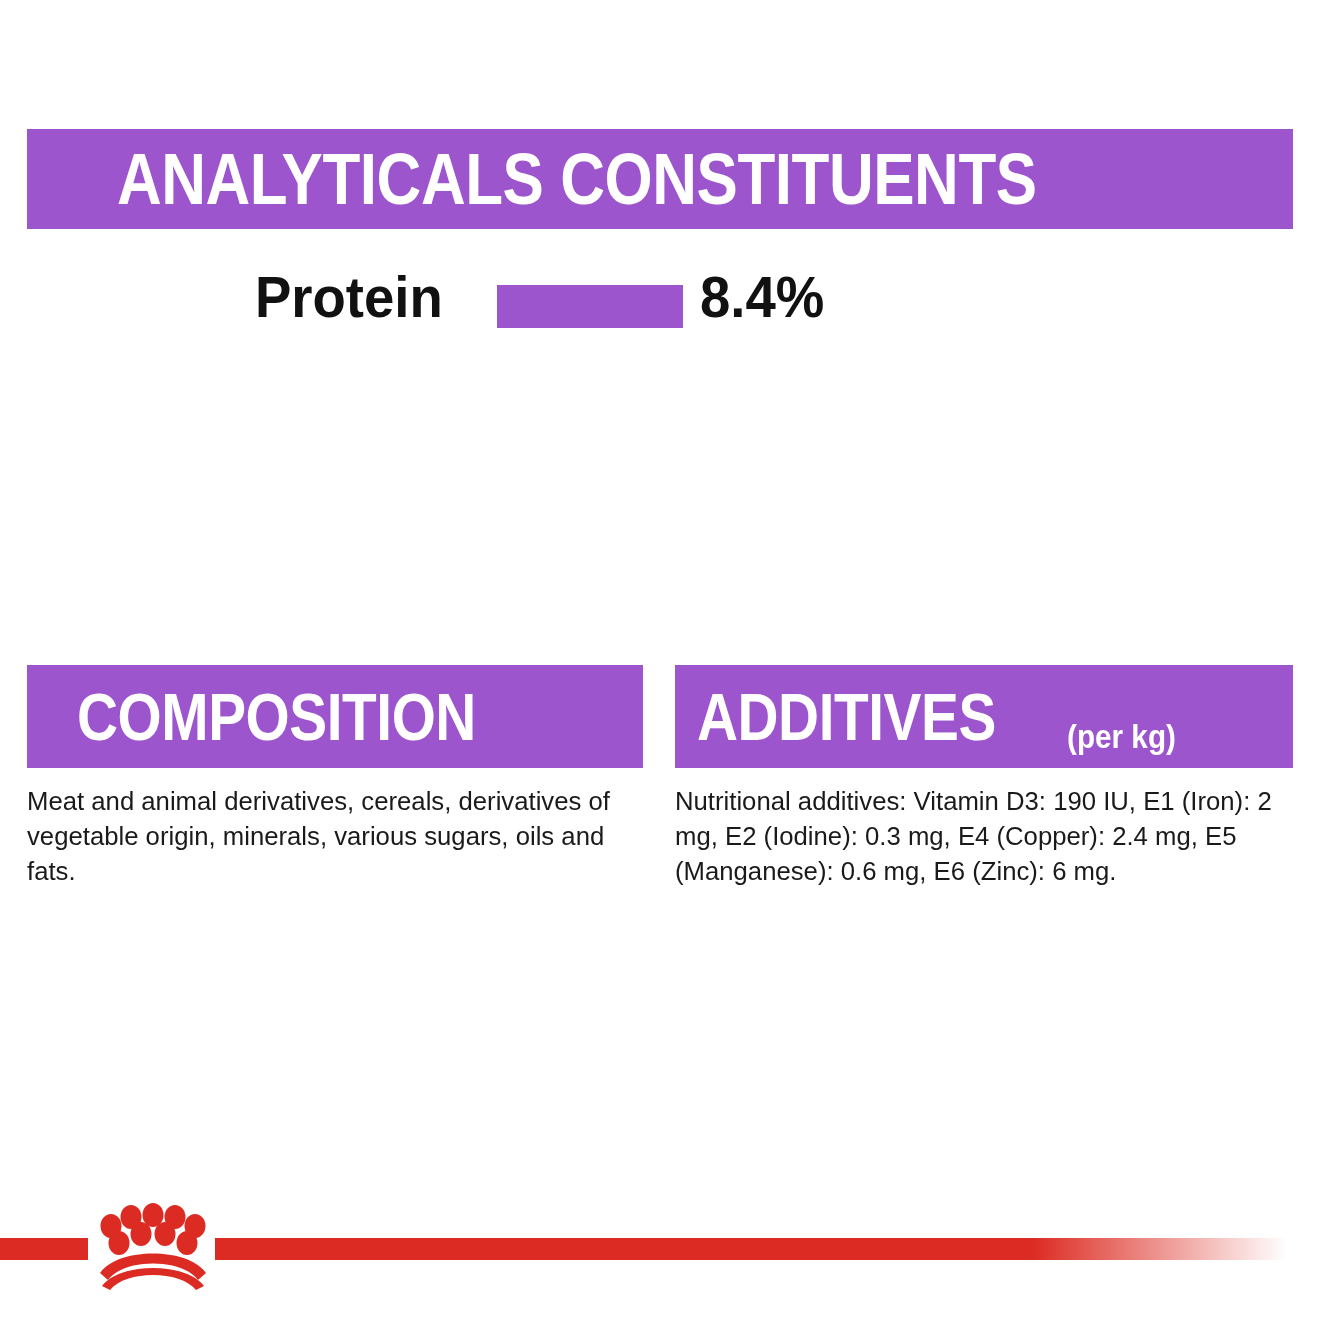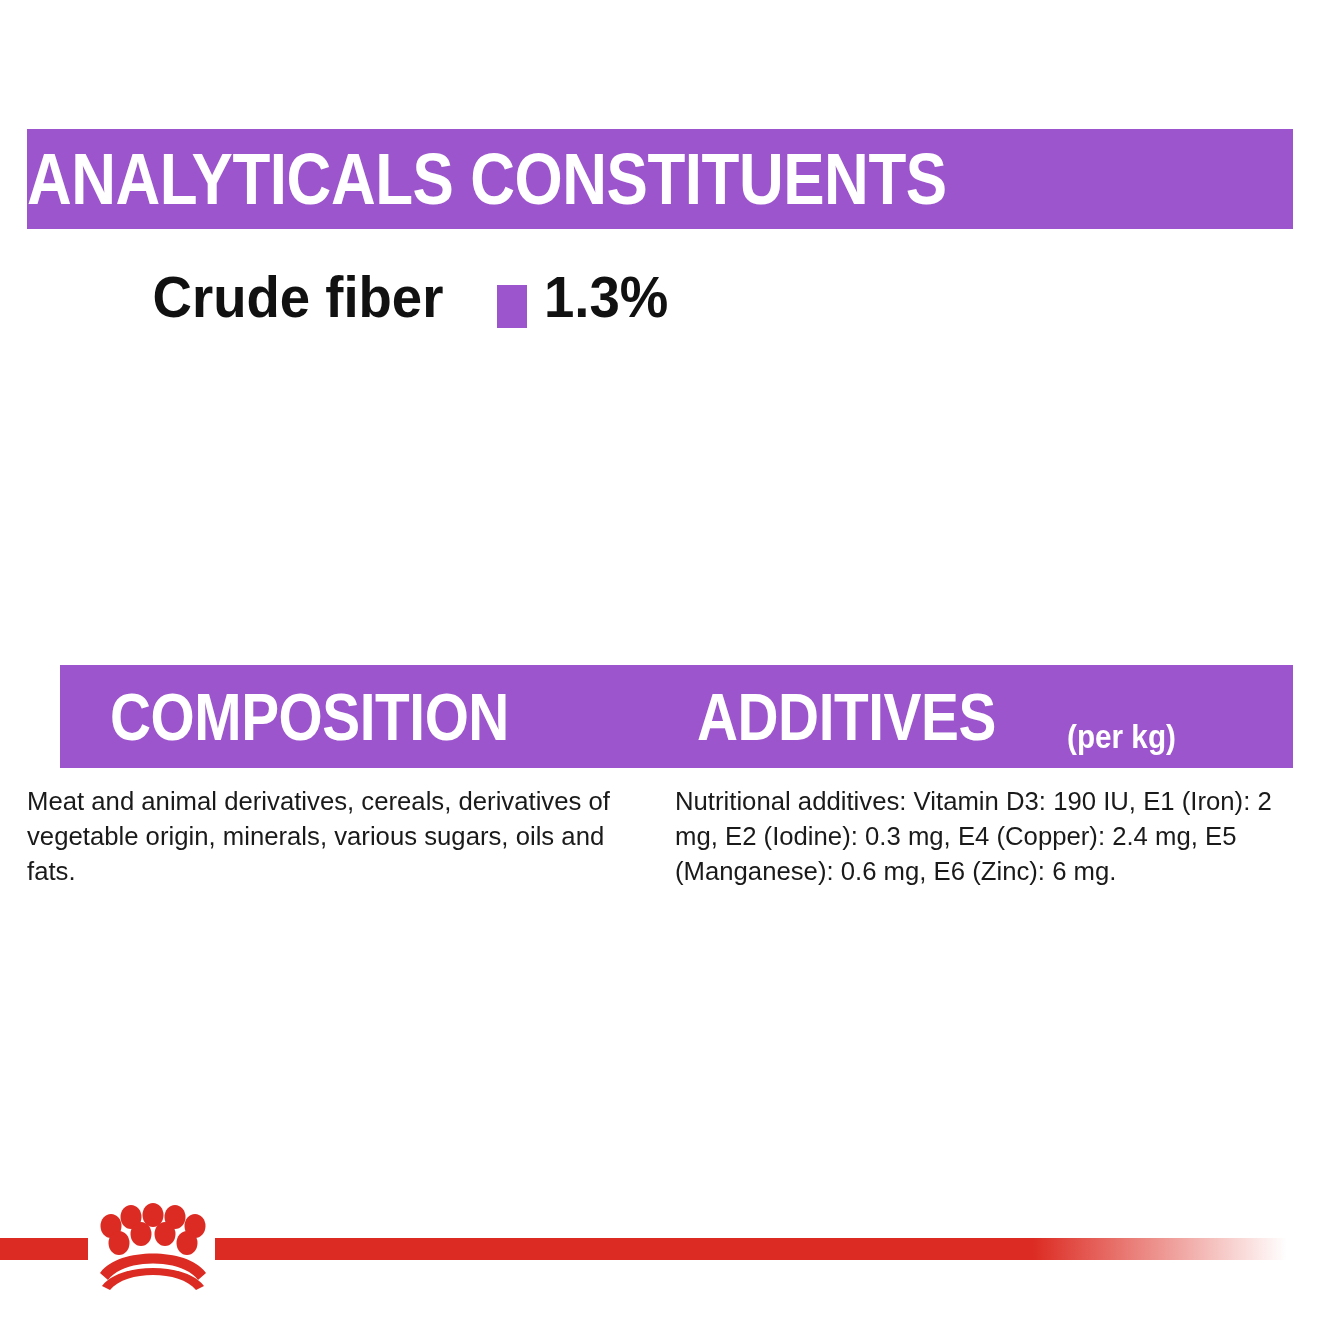--- a/index.html
+++ b/index.html
@@ -39,32 +39,32 @@
     line-height: 1;
     transform: scaleX(0.86);
     transform-origin: left center;
   }
 
   #band-analyticals {
     left: 27px;
     top: 129px;
     width: 1266px;
     height: 100px;
+    padding-left: 90px;
   }
   #band-analyticals .band-title {
     font-size: 72px;
   }
 
   #band-composition {
     left: 27px;
     top: 665px;
     width: 616px;
     height: 103px;
     padding-left: 50px;
-    margin-left: 33px;
   }
   #band-composition .band-title {
     font-size: 66px;
   }
 
   #band-additives {
     left: 675px;
     top: 665px;
     width: 618px;
     height: 103px;
@@ -194,27 +194,27 @@
 <body>
 
 <div class="page">
 
   <div class="band" id="band-analyticals">
     <span class="band-title">ANALYTICALS CONSTITUENTS</span>
   </div>
 
   <div id="constituents">
 
-
-
     <div class="const-row">
-      <span class="const-label">Crude fiber</span>
-      <span class="const-bar" style="width:30px;"></span>
-      <span class="const-value" style="left:544px;">1.3%</span>
+      <span class="const-label">Protein</span>
+      <span class="const-bar" style="width:186px;"></span>
+      <span class="const-value" style="left:700px;">8.4%</span>
     </div>
+
+
 
   </div>
 
   <div class="band" id="band-composition">
     <span class="band-title">COMPOSITION</span>
   </div>
 
   <div class="band" id="band-additives">
     <span class="band-inner">
       <span class="band-title">ADDITIVES</span>

